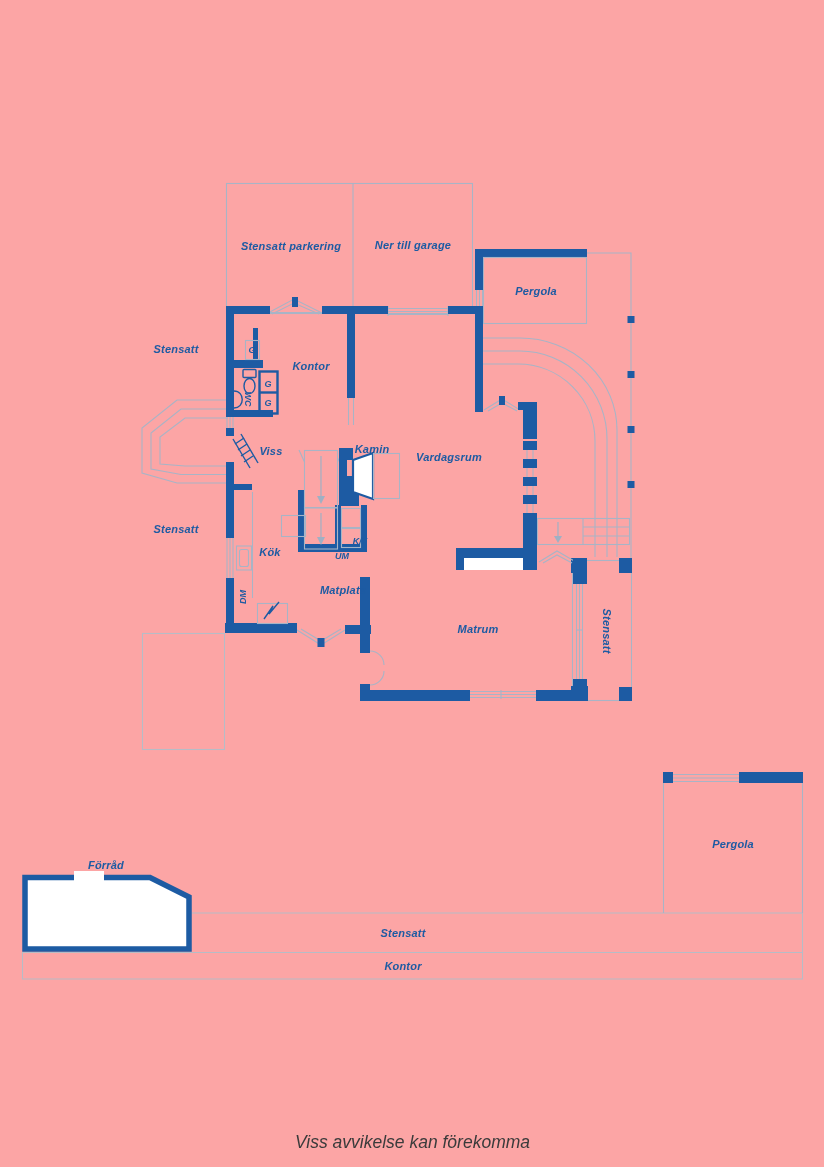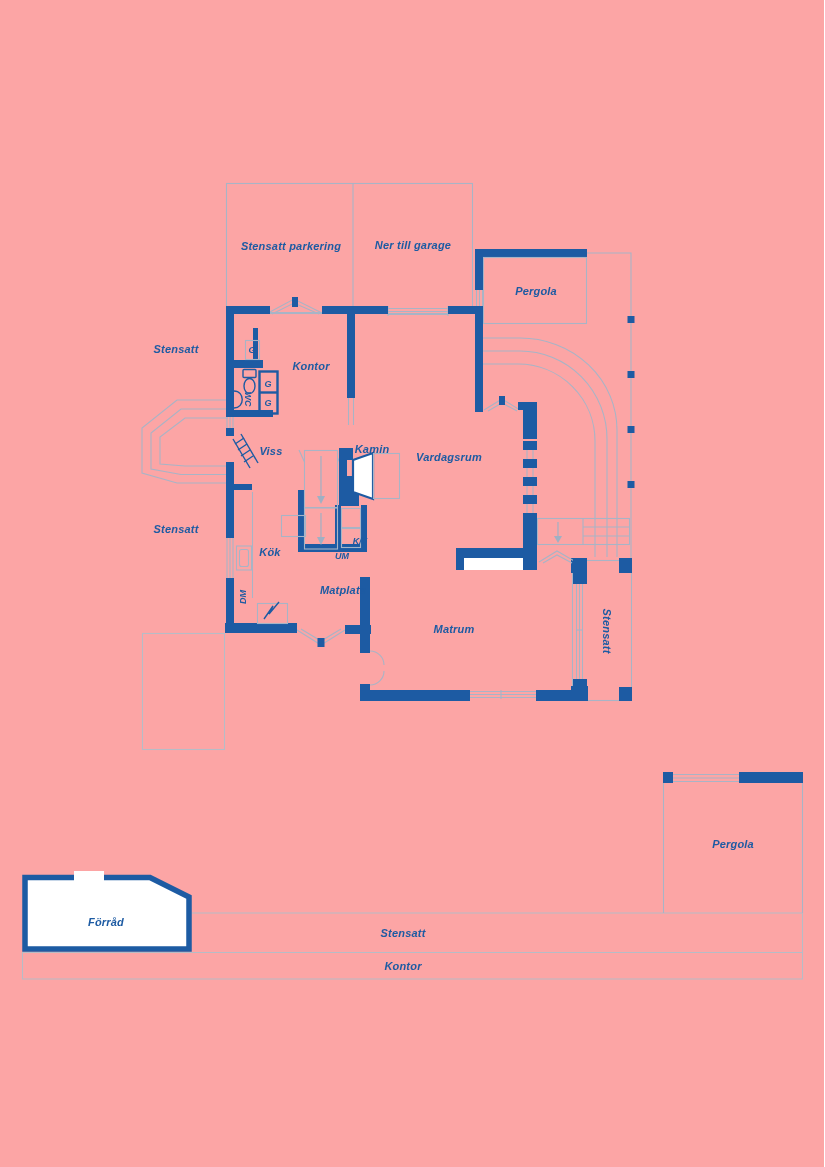--- a/index.html
+++ b/index.html
@@ -276,21 +276,22 @@
 <div class="lbl sm" style="left:268px;top:403px;">G</div>
 <div class="lbl sm r90" style="left:248px;top:399px;">WC</div>
 <div class="lbl" style="left:271px;top:451px;">Viss</div>
 <div class="lbl" style="left:372px;top:449px;">Kamin</div>
 <div class="lbl" style="left:449px;top:457px;">Vardagsrum</div>
 <div class="lbl sm" style="left:294px;top:556px;margin-left:48px;">UM</div>
 <div class="lbl sm" style="left:360px;top:541px;">K/F</div>
 <div class="lbl" style="left:270px;top:552px;">Kök</div>
 <div class="lbl sm rm90" style="left:243px;top:597px;">DM</div>
 <div class="lbl" style="left:321px;top:590px;padding-left:44px;">Matplats</div>
-<div class="lbl" style="left:454px;top:629px;">Matrum</div>
+<div class="lbl" style="left:478px;top:629px;">Matrum</div>
 <div class="lbl r90" style="left:607px;top:631px;">Stensatt</div>
 <div class="lbl" style="left:733px;top:844px;">Pergola</div>
-<div class="lbl" style="left:106px;top:922px;">Förråd</div>
+<div class="lbl" style="left:106px;top:865px;">Förråd</div>
 <div class="lbl" style="left:403px;top:933px;">Stensatt</div>
 <div class="lbl" style="left:403px;top:966px;">Kontor</div>
 
+<div class="footer">Viss avvikelse kan förekomma</div>
 
 </div>
 
 </body></html>

